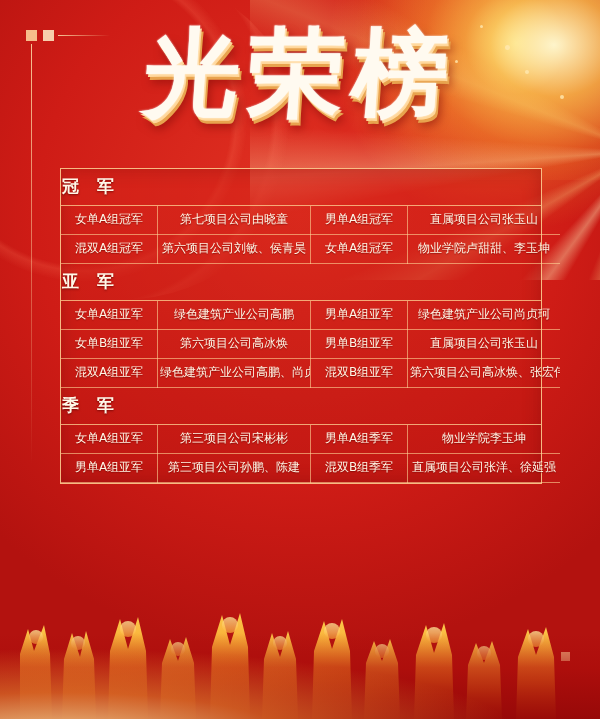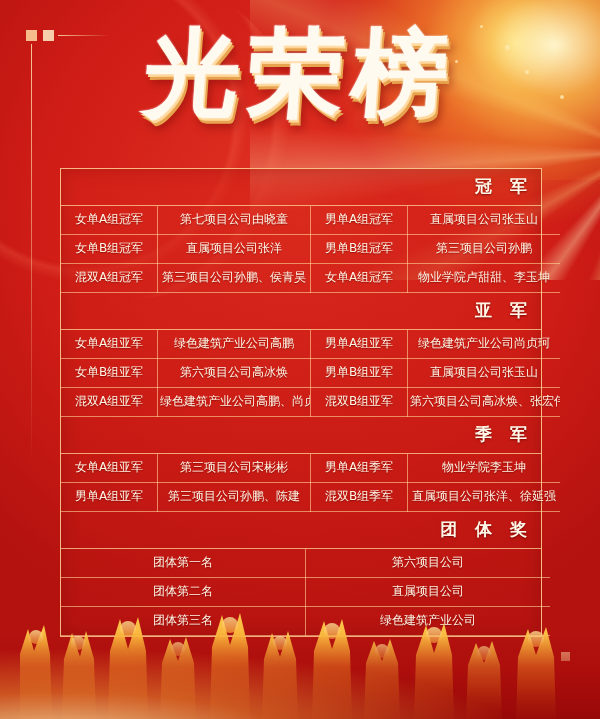--- a/index.html
+++ b/index.html
@@ -133,27 +133,27 @@
   .board {
     position: absolute;
     left: 60px;
     top: 168px;
     width: 480px;
     border: 1px solid rgba(255,214,150,0.85);
     background: linear-gradient(180deg, rgba(214,34,24,0.55), rgba(185,20,16,0.55));
     box-shadow: 0 0 18px rgba(80,0,0,0.25) inset;
   }
   .section-head {
-    text-align: right;
+    text-align: left;
     color: #fff8e8;
     font-family: "DejaVu Sans", "Liberation Sans", sans-serif;
     font-size: 17px;
     font-weight: bold;
     letter-spacing: 6px;
-    padding: 6px 8px 7px;
+    padding: 6px 1px 7px;
     border-bottom: 1px solid rgba(255,214,150,0.75);
     text-shadow: 0 1px 2px rgba(90,0,0,0.7);
   }
   table.grid {
     width: 100%;
     border-collapse: collapse;
     table-layout: fixed;
     padding-left: 29px;
   }
   table.grid td {
@@ -236,28 +236,22 @@
     <div class="section-head">冠 军</div>
     <table class="grid">
       <tbody>
           <tr>
         <td class="col-label">女单A组冠军</td>
         <td class="col-value">第七项目公司由晓童</td>
         <td class="col-label">男单A组冠军</td>
         <td class="col-value">直属项目公司张玉山</td>
       </tr>
       <tr>
-        <td class="col-label">女单B组冠军</td>
-        <td class="col-value">直属项目公司张洋</td>
-        <td class="col-label">男单B组冠军</td>
-        <td class="col-value">第三项目公司孙鹏</td>
-      </tr>
-      <tr>
         <td class="col-label">混双A组冠军</td>
-        <td class="col-value">第三项目公司孙鹏、侯青昊</td>
+        <td class="col-value">第六项目公司刘敏、侯青昊</td>
         <td class="col-label">女单A组冠军</td>
         <td class="col-value">物业学院卢甜甜、李玉坤</td>
       </tr>
     </tbody>
       </table>
 
     <div class="section-head">亚 军</div>
     <table class="grid">
       <tbody>
           <tr>
@@ -292,39 +286,20 @@
       </tr>
       <tr>
         <td class="col-label">男单A组亚军</td>
         <td class="col-value">第三项目公司孙鹏、陈建</td>
         <td class="col-label">混双B组季军</td>
         <td class="col-value">直属项目公司张洋、徐延强</td>
       </tr>
     </tbody>
       </table>
 
-    <div class="team">
-      <div class="section-head">团 体 奖</div>
-      <table class="grid">
-        <tbody>
-            <tr>
-          <td class="col-label">团体第一名</td>
-          <td class="col-value">第六项目公司</td>
-        </tr>
-        <tr>
-          <td class="col-label">团体第二名</td>
-          <td class="col-value">直属项目公司</td>
-        </tr>
-        <tr>
-          <td class="col-label">团体第三名</td>
-          <td class="col-value">绿色建筑产业公司</td>
-        </tr>
-      </tbody>
-        </table>
-    </div>
 
   </div>
 
   <svg class="crowd" viewBox="0 0 600 160" preserveAspectRatio="none">
     <defs>
       <linearGradient id="cg" x1="0" y1="0" x2="0" y2="1">
         <stop offset="0%" stop-color="#ffd24d" stop-opacity="0.95"></stop>
         <stop offset="60%" stop-color="#ff9a22" stop-opacity="0.9"></stop>
         <stop offset="100%" stop-color="#e85a12" stop-opacity="0.85"></stop>
       </linearGradient>

